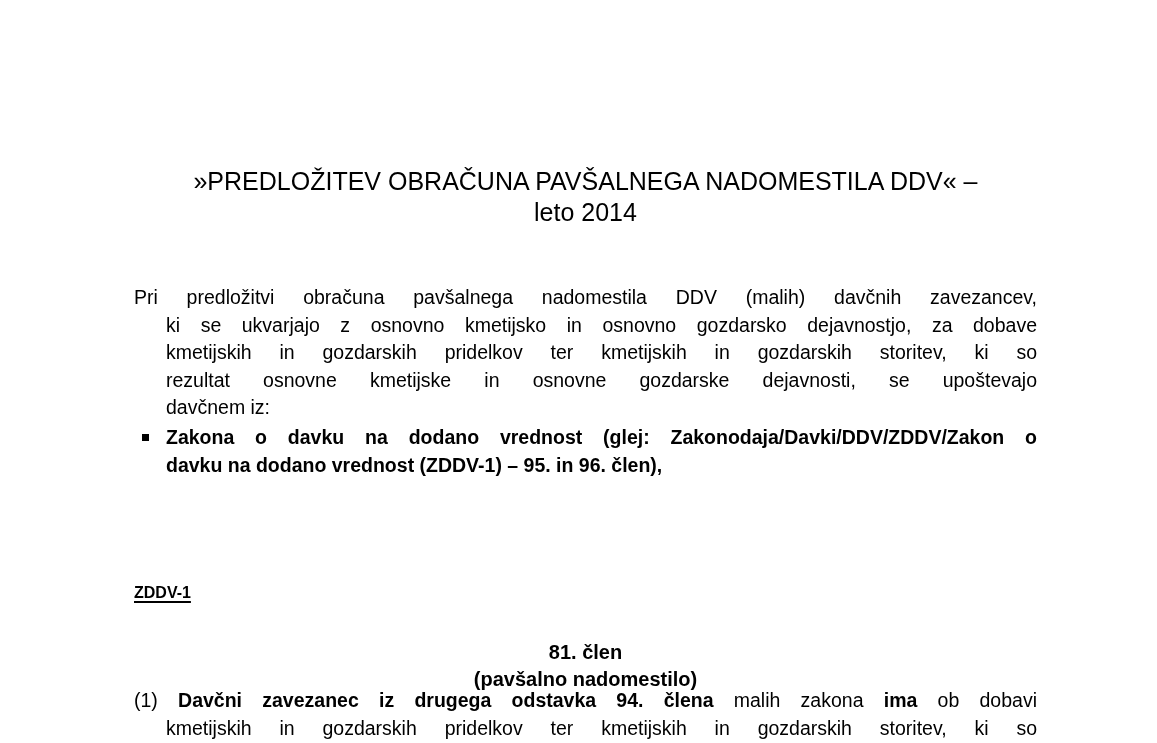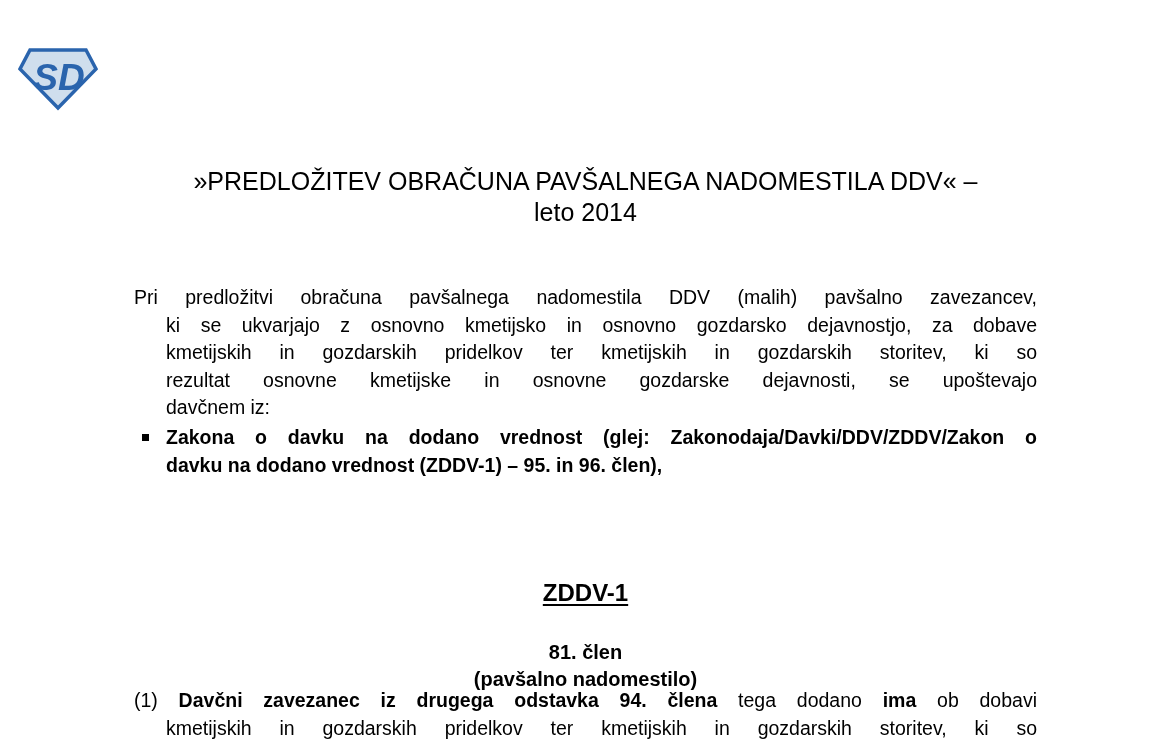--- a/index.html
+++ b/index.html
@@ -18,49 +18,43 @@
   .jl { text-align:justify; text-align-last:justify; }
   .ind { padding-left:32px; }
 
   .bullet-wrap { position:relative;font-weight:bold; }
   .bullet-sq {
     position:absolute; left:8px; top:10px; width:7px; height:7px;
     background:#000; display:block;
   }
 
   .law-heading {
-    text-align:center; font-weight:bold; font-size:24px; line-height:27px;
+    text-align:left; font-weight:bold; font-size:16px; line-height:27px;
   }
   .law-heading span { text-decoration:underline; text-decoration-thickness:2px; text-underline-offset:3px; }
   .article-heading, .article-subtitle {
     text-align:center; font-weight:bold; font-size:20px; line-height:27px;
   }
   b { font-weight:bold; }
 </style>
 </head>
 <body>
 
 <div class="page">
 
-  <div class="logo">
-    <svg width="82" height="66" viewBox="0 0 82 66" xmlns="http://www.w3.org/2000/svg">
-      <polygon points="13,4 69,4 79,23 41,62 3,23" fill="#cfdeed" stroke="#2a64ad" stroke-width="3.5" stroke-linejoin="miter"></polygon>
-      <text x="42" y="44" text-anchor="middle" font-family="Liberation Sans, sans-serif" font-size="37" font-weight="bold" font-style="italic" fill="#2a64ad">SD</text>
-    </svg>
-  </div>
 
   <div class="col">
 
     <div class="block title" style="top:166px">
       <div>»PREDLOŽITEV OBRAČUNA PAVŠALNEGA NADOMESTILA DDV« –</div>
       <div>leto 2014</div>
     </div>
 
     <div class="block" style="top:284px">
-      <div class="ln jl">Pri predložitvi obračuna pavšalnega nadomestila DDV (malih) pavšalno zavezancev,</div>
+      <div class="ln jl">Pri predložitvi obračuna pavšalnega nadomestila DDV (malih) davčnih zavezancev,</div>
       <div class="ln jl ind">ki se ukvarjajo z osnovno kmetijsko in osnovno gozdarsko dejavnostjo, za dobave</div>
       <div class="ln jl ind">kmetijskih in gozdarskih pridelkov ter kmetijskih in gozdarskih storitev, ki so</div>
       <div class="ln jl ind">rezultat osnovne kmetijske in osnovne gozdarske dejavnosti, se upoštevajo</div>
       <div class="ln ind">davčnem iz:</div>
     </div>
 
     <div class="block bullet-wrap" style="top:424px">
       <span class="bullet-sq"></span>
       <div class="ln jl ind">Zakona o davku na dodano vrednost (glej: Zakonodaja/Davki/DDV/ZDDV/Zakon o</div>
       <div class="ln ind">davku na dodano vrednost (ZDDV-1) – 95. in 96. člen),</div>
@@ -69,18 +63,18 @@
 
     <div class="block law-heading" style="top:579px">
       <span>ZDDV-1</span>
     </div>
 
     <div class="block article-heading" style="top:639px">81. člen</div>
 
     <div class="block article-subtitle" style="top:666px">(pavšalno nadomestilo)</div>
 
     <div class="block" style="top:687px">
-      <div class="ln jl"><span>(1) </span><b>Davčni zavezanec iz drugega odstavka 94. člena</b><span> tega dodano </span><b>ima</b><span> ob dobavi</span></div>
+      <div class="ln jl"><span>(1) </span><b>Davčni zavezanec iz drugega odstavka 94. člena</b><span> malih zakona </span><b>ima</b><span> ob dobavi</span></div>
       <div class="ln jl ind">kmetijskih in gozdarskih pridelkov ter kmetijskih in gozdarskih storitev, ki so</div>
     </div>
 
   </div>
 </div>
 
 </body></html>

